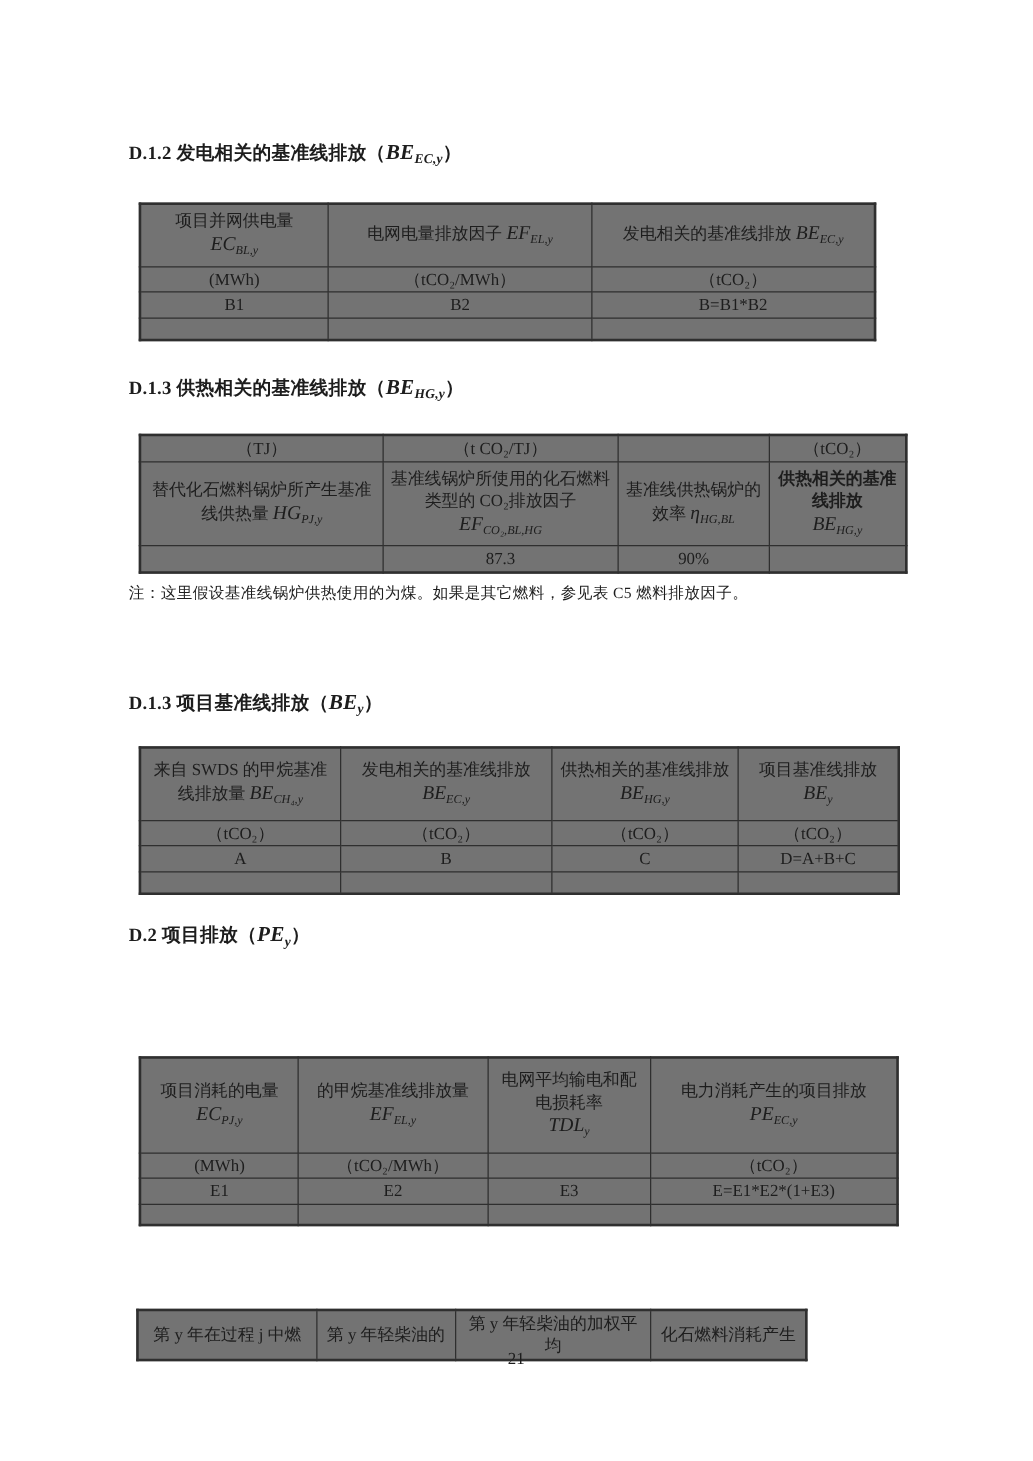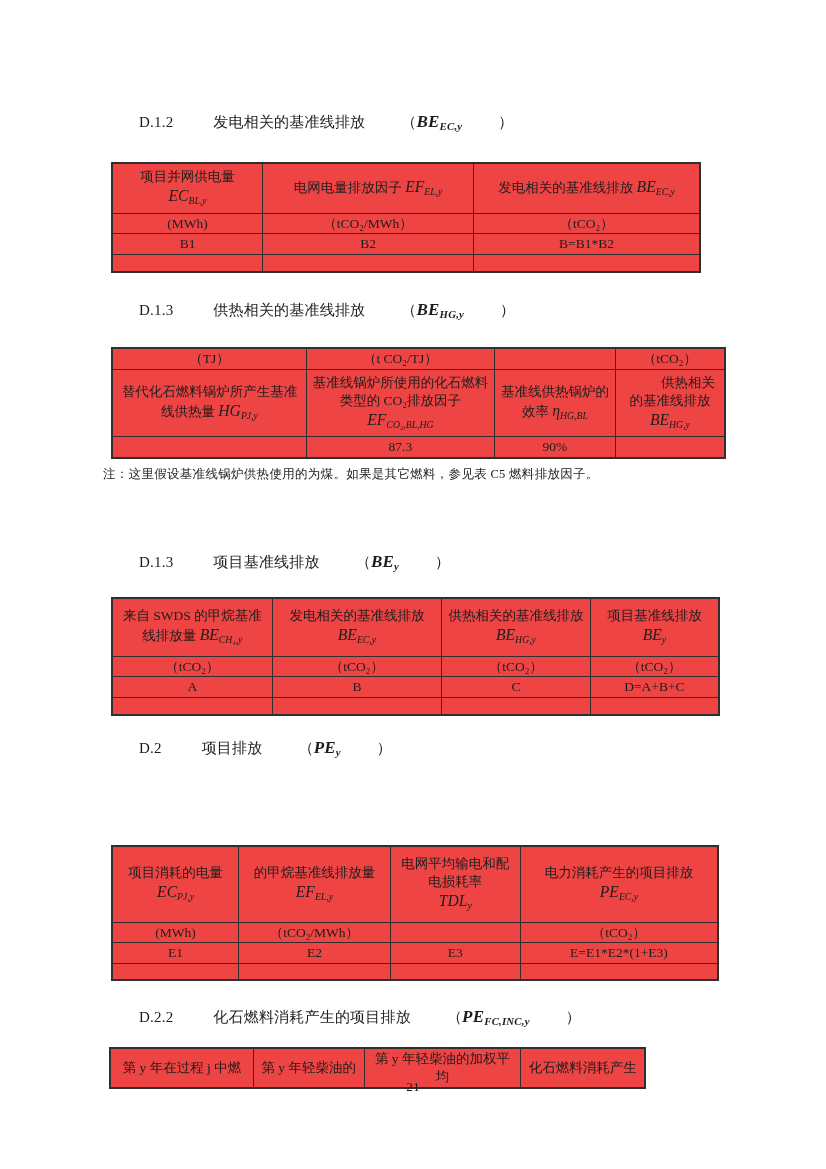--- a/index.html
+++ b/index.html
@@ -6,28 +6,28 @@
   .page{
     position:relative;width:826px;height:1169px;background:#ffffff;overflow:hidden;
     font-family:"Liberation Serif","DejaVu Serif",serif;color:#1d1d1d;
   }
   .hd{position:absolute;left:103px;font-size:15px;font-weight:bold;white-space:nowrap;letter-spacing:.2px;}
   .hd .i{font-size:17px;}
   .note{position:absolute;left:103px;font-size:12.5px;letter-spacing:.3px;}
   .pagenum{position:absolute;left:0;width:826px;text-align:center;font-size:13.5px;}
   table.tbl{
     position:absolute;border-collapse:collapse;table-layout:fixed;
-    font-size:13.5px;border:2px solid #2f2f2f;background:#ef4444;
+    font-size:13.5px;border:2px solid #2f2f2f;background:#737373;
   }
   table.tbl td{
     border:1px solid #2f2f2f;text-align:center;vertical-align:middle;
     padding:1px 5px;line-height:1.32;overflow:hidden;
   }
   td.al{text-align:left;}
-  .b{font-weight:normal;margin-left:36px;}
+  .b{font-weight:bold;}
   .i{font-style:italic;font-family:"Liberation Serif","DejaVu Serif",serif;font-size:1.16em;}
   .sb{font-style:italic;font-family:"Liberation Serif","DejaVu Serif",serif;
       font-size:.72em;vertical-align:-0.32em;}
 </style>
 </head>
 <body>
 
 <div class="page">
 
   <div class="hd" style="top:112px"><span class="b">D.1.2 </span><span class="b">发电相关的基准线排放</span><span class="b">（</span><span class="i">BE</span><span class="sb">EC,y</span><span class="b">）</span></div>
@@ -163,21 +163,20 @@
       </tr>
       <tr style="height:16px">
         <td></td>
         <td></td>
         <td></td>
         <td></td>
       </tr>
     </tbody>
   </table>
 
-  <div class="hd" style="top:1007px"><span class="b">D.2.2 </span><span class="b">化石燃料消耗产生的项目排放</span><span class="b">（</span><span class="i">PE</span><span class="sb">FC,INC,y</span><span class="b">）</span></div>
 
   <table class="tbl" style="top:1047px;left:109px;width:537px">
     <colgroup>
         <col style="width:26.8%">
         <col style="width:20.7%">
         <col style="width:29.3%">
         <col style="width:23.2%">
       </colgroup>
     <tbody>
       <tr style="height:24px">

